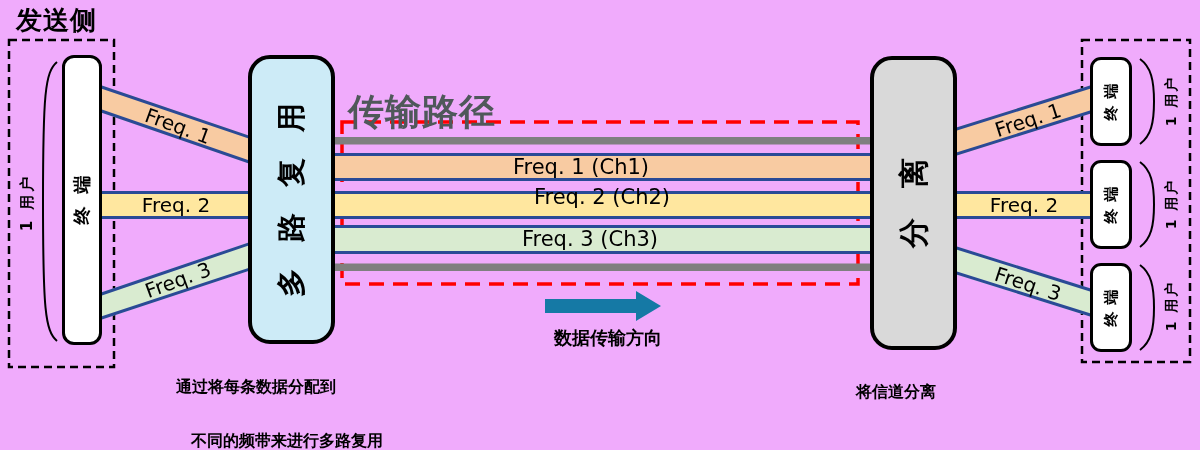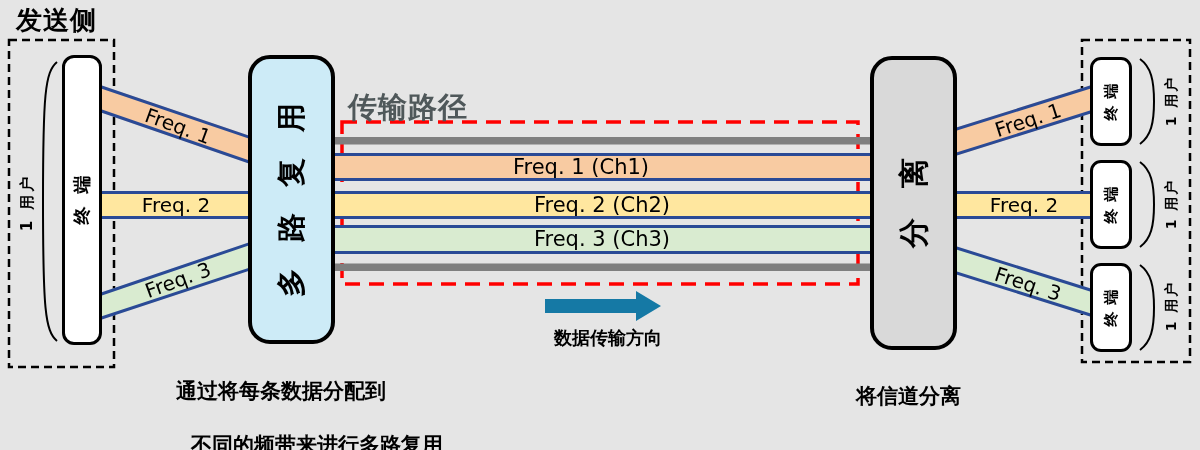--- a/index.html
+++ b/index.html
@@ -1,27 +1,27 @@
 <!DOCTYPE html>
 <html><head>
 <meta charset="utf-8">
 <style>
   html,body{margin:0;padding:0;background:#ffffff;}
-  .canvas{position:relative;width:1200px;height:450px;background:#e5e5e5;overflow:hidden;
+  .canvas{position:relative;width:1200px;height:450px;background:#f0abfc;overflow:hidden;
           font-family:"DejaVu Sans","Liberation Sans",sans-serif;}
   .shapes{position:absolute;left:0;top:0;z-index:1;}
   .box{position:absolute;z-index:3;border:4px solid #000;border-radius:22px;box-sizing:border-box;}
   .tbox{position:absolute;z-index:3;border:3px solid #000;border-radius:12px;background:#fff;box-sizing:border-box;}
   .vtext{position:absolute;left:50%;top:50%;transform:translate(-50%,-50%) rotate(-90deg);
          white-space:nowrap;font-weight:bold;color:#000;}
   .vfree{position:absolute;z-index:4;transform:translate(-50%,-50%) rotate(-90deg);
          white-space:nowrap;font-weight:bold;color:#000;}
   .title{position:absolute;z-index:4;font-weight:bold;color:#000;font-size:26px;letter-spacing:1px;white-space:nowrap;}
   .gray-title{color:#4F585A;}
-  .caption{position:absolute;z-index:4;font-weight:bold;color:#000;font-size:21px;white-space:nowrap;}
+  .caption{position:absolute;z-index:4;font-weight:bold;color:#000;font-size:16px;white-space:nowrap;}
   .chlabel{position:absolute;z-index:2;text-align:center;font-size:21px;color:#000;white-space:nowrap;}
   .sidelabel{position:absolute;z-index:2;font-size:20px;color:#000;white-space:nowrap;
              transform-origin:center;}
 </style>
 </head>
 <body>
 
 <div class="canvas">
 
   <svg class="shapes" width="1200" height="450" viewBox="0 0 1200 450">
@@ -61,21 +61,21 @@
 
     <path d="M57 62 C45 72 43 95 43 201 C43 308 45 331 57 341" fill="none" stroke="#000" stroke-width="2"></path>
     <path d="M1140 59 C1151 67 1154 80 1154 101.5 C1154 123 1151 136 1140 144" fill="none" stroke="#000" stroke-width="2"></path>
     <path d="M1140 162 C1151 170 1154 183 1154 204.5 C1154 226 1151 239 1140 247" fill="none" stroke="#000" stroke-width="2"></path>
     <path d="M1140 265 C1151 273 1154 286 1154 307.5 C1154 329 1151 342 1140 350" fill="none" stroke="#000" stroke-width="2"></path>
 
     <polygon points="545,299 636,299 636,291 661,306 636,321 636,313 545,313" fill="#1579A5"></polygon>
   </svg>
 
   <div class="title" style="left:16px;top:3px;">发送侧</div>
-  <div class="title gray-title" style="left:348px;top:88px;font-size:29px;">传输路径</div>
+  <div class="title gray-title" style="left:348px;top:88px;font-size:36px;">传输路径</div>
 
   <div class="vfree" style="left:27px;top:204px;font-size:15px;letter-spacing:3px;padding-left:3px;">1 用户</div>
   <div class="tbox" style="left:62px;top:55px;width:40px;height:290px;">
     <span class="vtext" style="font-size:18px;letter-spacing:13px;padding-left:13px;">终端</span>
   </div>
 
   <div class="box" style="left: 248px; top: 55px; width: 87px; height: 289px; background: rgb(205, 235, 247);">
     <span class="vtext" style="font-size:29px;letter-spacing:26px;padding-left:26px;">多路复用</span>
   </div>
 
@@ -91,22 +91,22 @@
   </div>
   <div class="tbox" style="left:1090px;top:263px;width:42px;height:89px;border-radius:11px;">
     <span class="vtext" style="font-size:15px;letter-spacing:7px;padding-left:7px;">终端</span>
   </div>
 
   <div class="vfree" style="left:1172px;top:102px;font-size:14px;letter-spacing:2px;padding-left:2px;">1 用户</div>
   <div class="vfree" style="left:1172px;top:205px;font-size:14px;letter-spacing:2px;padding-left:2px;">1 用户</div>
   <div class="vfree" style="left:1172px;top:307px;font-size:14px;letter-spacing:2px;padding-left:2px;">1 用户</div>
 
   <div class="chlabel" style="left:381px;top:153px;width:400px;height:28px;line-height:28px;">Freq. 1 (Ch1)</div>
-  <div class="chlabel" style="left:402px;top:191px;width:400px;height:24px;line-height:28px;">Freq. 2 (Ch2)</div>
-  <div class="chlabel" style="left:402px;top:225px;width:400px;height:29px;line-height:29px;">Freq. 3 (Ch3)</div>
+  <div class="chlabel" style="left:402px;top:183px;width:400px;height:24px;line-height:28px;">Freq. 2 (Ch2)</div>
+  <div class="chlabel" style="left:390px;top:225px;width:400px;height:29px;line-height:29px;">Freq. 3 (Ch3)</div>
 
   <div class="sidelabel" style="left:178px;top:126px;transform:translate(-50%,-50%) rotate(20deg);">Freq. 1</div>
   <div class="sidelabel" style="left:176px;top:205px;transform:translate(-50%,-50%);">Freq. 2</div>
   <div class="sidelabel" style="left:178px;top:280px;transform:translate(-50%,-50%) rotate(-20deg);">Freq. 3</div>
   <div class="sidelabel" style="left:1028px;top:120px;transform:translate(-50%,-50%) rotate(-18deg);">Freq. 1</div>
   <div class="sidelabel" style="left:1024px;top:205px;transform:translate(-50%,-50%);">Freq. 2</div>
   <div class="sidelabel" style="left:1028px;top:284px;transform:translate(-50%,-50%) rotate(18deg);">Freq. 3</div>
 
   <div class="caption gray-title" style="left:458px;top:326px;width:300px;text-align:center;font-size:18px;">数据传输方向</div>
 

